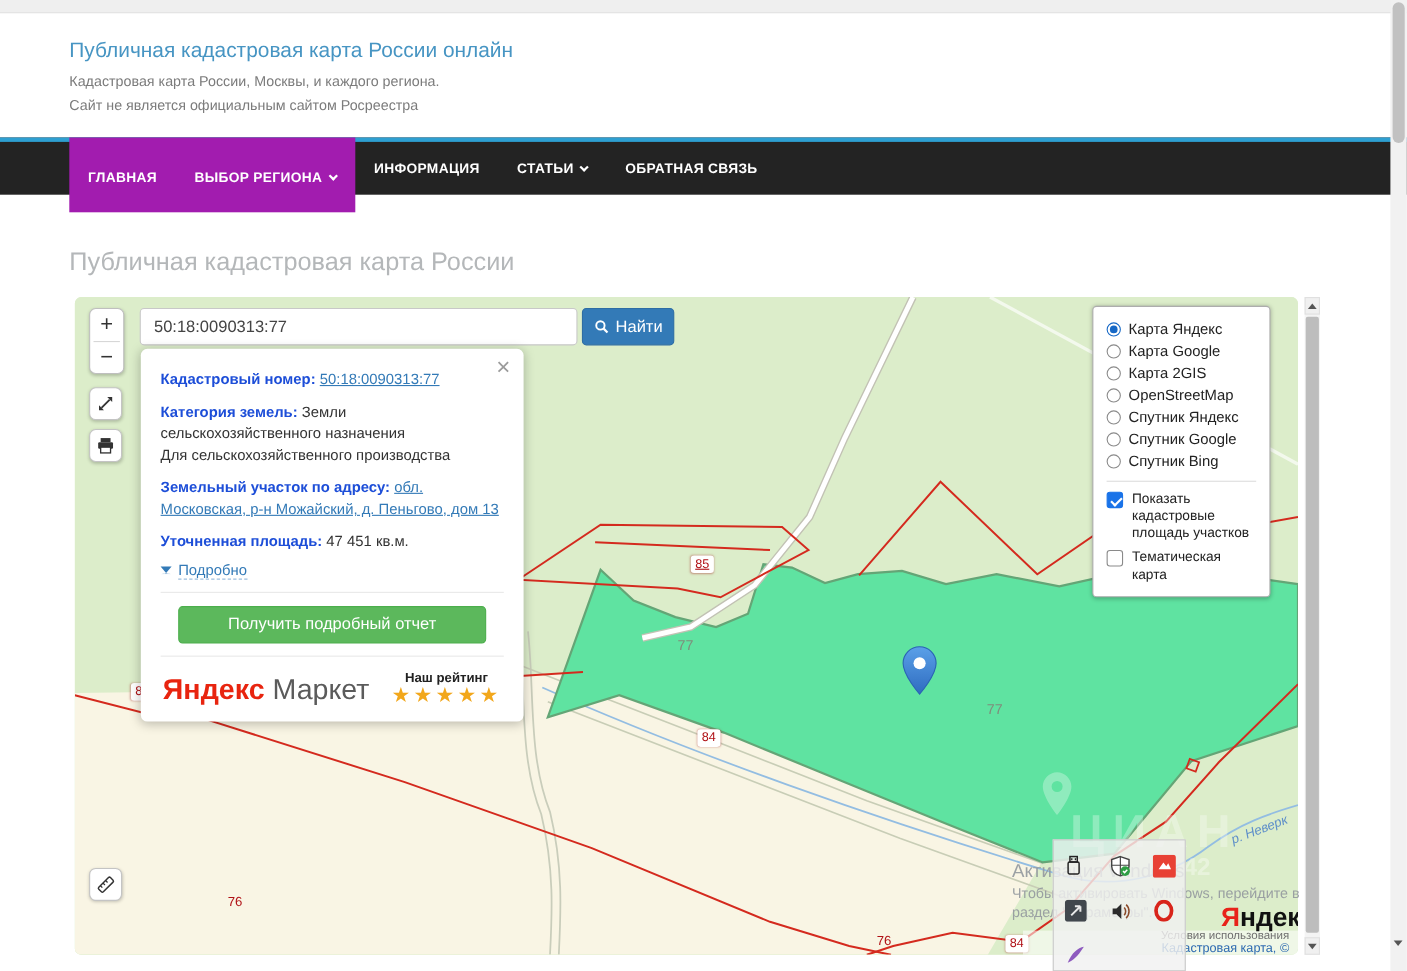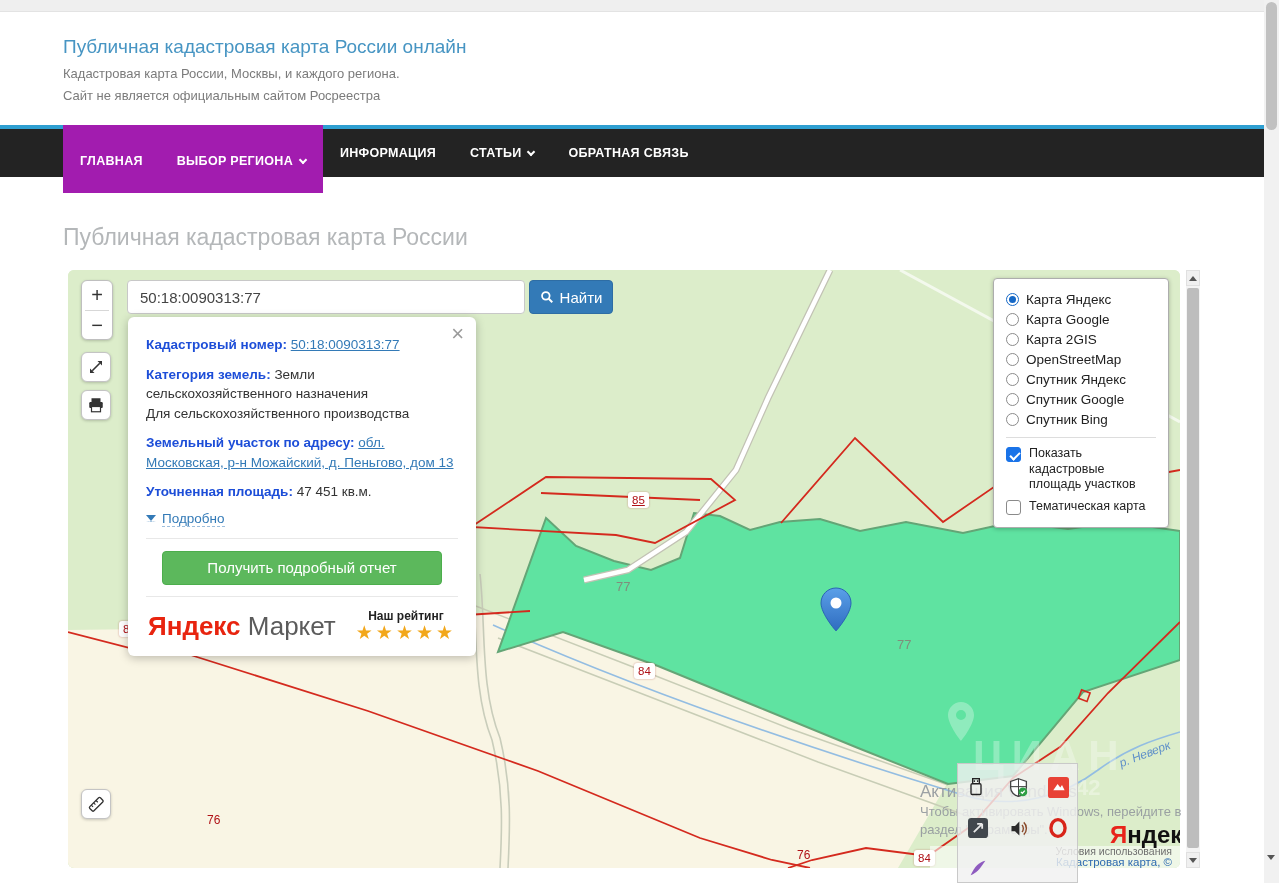--- a/index.html
+++ b/index.html
@@ -66,21 +66,21 @@
     border-radius:4px; color:#fff; font-size:15px; display:flex; align-items:center; justify-content:center; cursor:pointer; }
   .pop-bottom { margin-top:10px; display:flex; justify-content:space-between; align-items:center; padding:2px 2px 0 2px; }
   .brand { font-size:26px; }
   .brand .b1 { color:#e8240f; font-weight:bold; }
   .brand .b2 { color:#5b5b5b; }
   .rating { text-align:center; }
   .rating .rlabel { font-size:12px; color:#222; font-weight:bold; }
   .rating .stars { font-size:19px; color:#f2a71b; letter-spacing:3px; line-height:1.1; }
 
   
-  .layers { position:absolute; left:925px; top:8px; width:176px; background:#fff; border:1px solid #adadad;
+  .layers { position:absolute; left:925px; top:8px; width:162px; background:#fff; border:1px solid #adadad;
     border-radius:4px; box-shadow:0 1px 4px rgba(0,0,0,.25); padding:10px 12px 12px 12px; z-index:4; }
   .lay-row { display:flex; align-items:center; gap:7px; height:20px; font-size:13.5px; color:#222; cursor:pointer; }
   .radio { width:13px; height:13px; min-width:13px; border:1px solid #8a8a8a; border-radius:50%; position:relative; background:#fff; }
   .radio.sel { border-color:#1668c6; }
   .radio.sel::after { content:''; position:absolute; left:2px; top:2px; width:7px; height:7px; border-radius:50%; background:#1668c6; }
   .lay-hr { height:1px; background:#ddd; margin:8px 0; }
   .chk-row { display:flex; gap:8px; font-size:12.5px; color:#222; line-height:1.25; margin-top:6px; cursor:pointer; align-items:flex-start; }
   .checkbox { width:15px; height:15px; min-width:15px; border:1px solid #8a8a8a; border-radius:3px; background:#fff; position:relative; margin-top:1px; }
   .checkbox.on { background:#1a73e8; border-color:#1a73e8; }
   .checkbox.on::after { content:''; position:absolute; left:4.5px; top:1.5px; width:4px; height:8px;
@@ -197,21 +197,21 @@
       <path class="cian-pin-shape" d="M893,432 c-7,0 -13,6 -13,13 c0,10 13,26 13,26 c0,0 13,-16 13,-26 c0,-7 -6,-13 -13,-13 z M893,440 a5,5 0 1 1 0,10 a5,5 0 1 1 0,-10 z" fill="#ffffff" opacity="0.3" fill-rule="evenodd"></path>
       <g transform="translate(753,318)">
         <path d="M15,0 C23.3,0 30,6.7 30,15 C30,26 15,43 15,43 C15,43 0,26 0,15 C0,6.7 6.7,0 15,0 Z" fill="url(#ping)" stroke="#2a63b4" stroke-width="1"></path>
         <circle cx="15" cy="15" r="5.5" fill="#fff"></circle>
       </g>
     </svg>
 
     <div class="cian">ЦИАН</div>
     <div class="cian-42">42</div>
 
-    <div class="pill" style="left:560px; top:222px;text-decoration:underline;">85</div>
+    <div class="pill" style="left:560px; top:235px;text-decoration:underline;">85</div>
     <div class="graynum" style="left:548px; top:309px;">77</div>
     <div class="pill" style="left:566px; top:393px;">84</div>
     <div class="graynum" style="left:829px; top:367px;">77</div>
     <div class="pill" style="left:51px; top:351px;">86</div>
     <div class="rednum" style="left:139px; top:543px;">76</div>
     <div class="rednum" style="left:729px; top:578px;">76</div>
     <div class="pill" style="left:846px; top:580px;">84</div>
     <div class="river-label">р. Неверк</div>
 
     <div class="zoombox">

